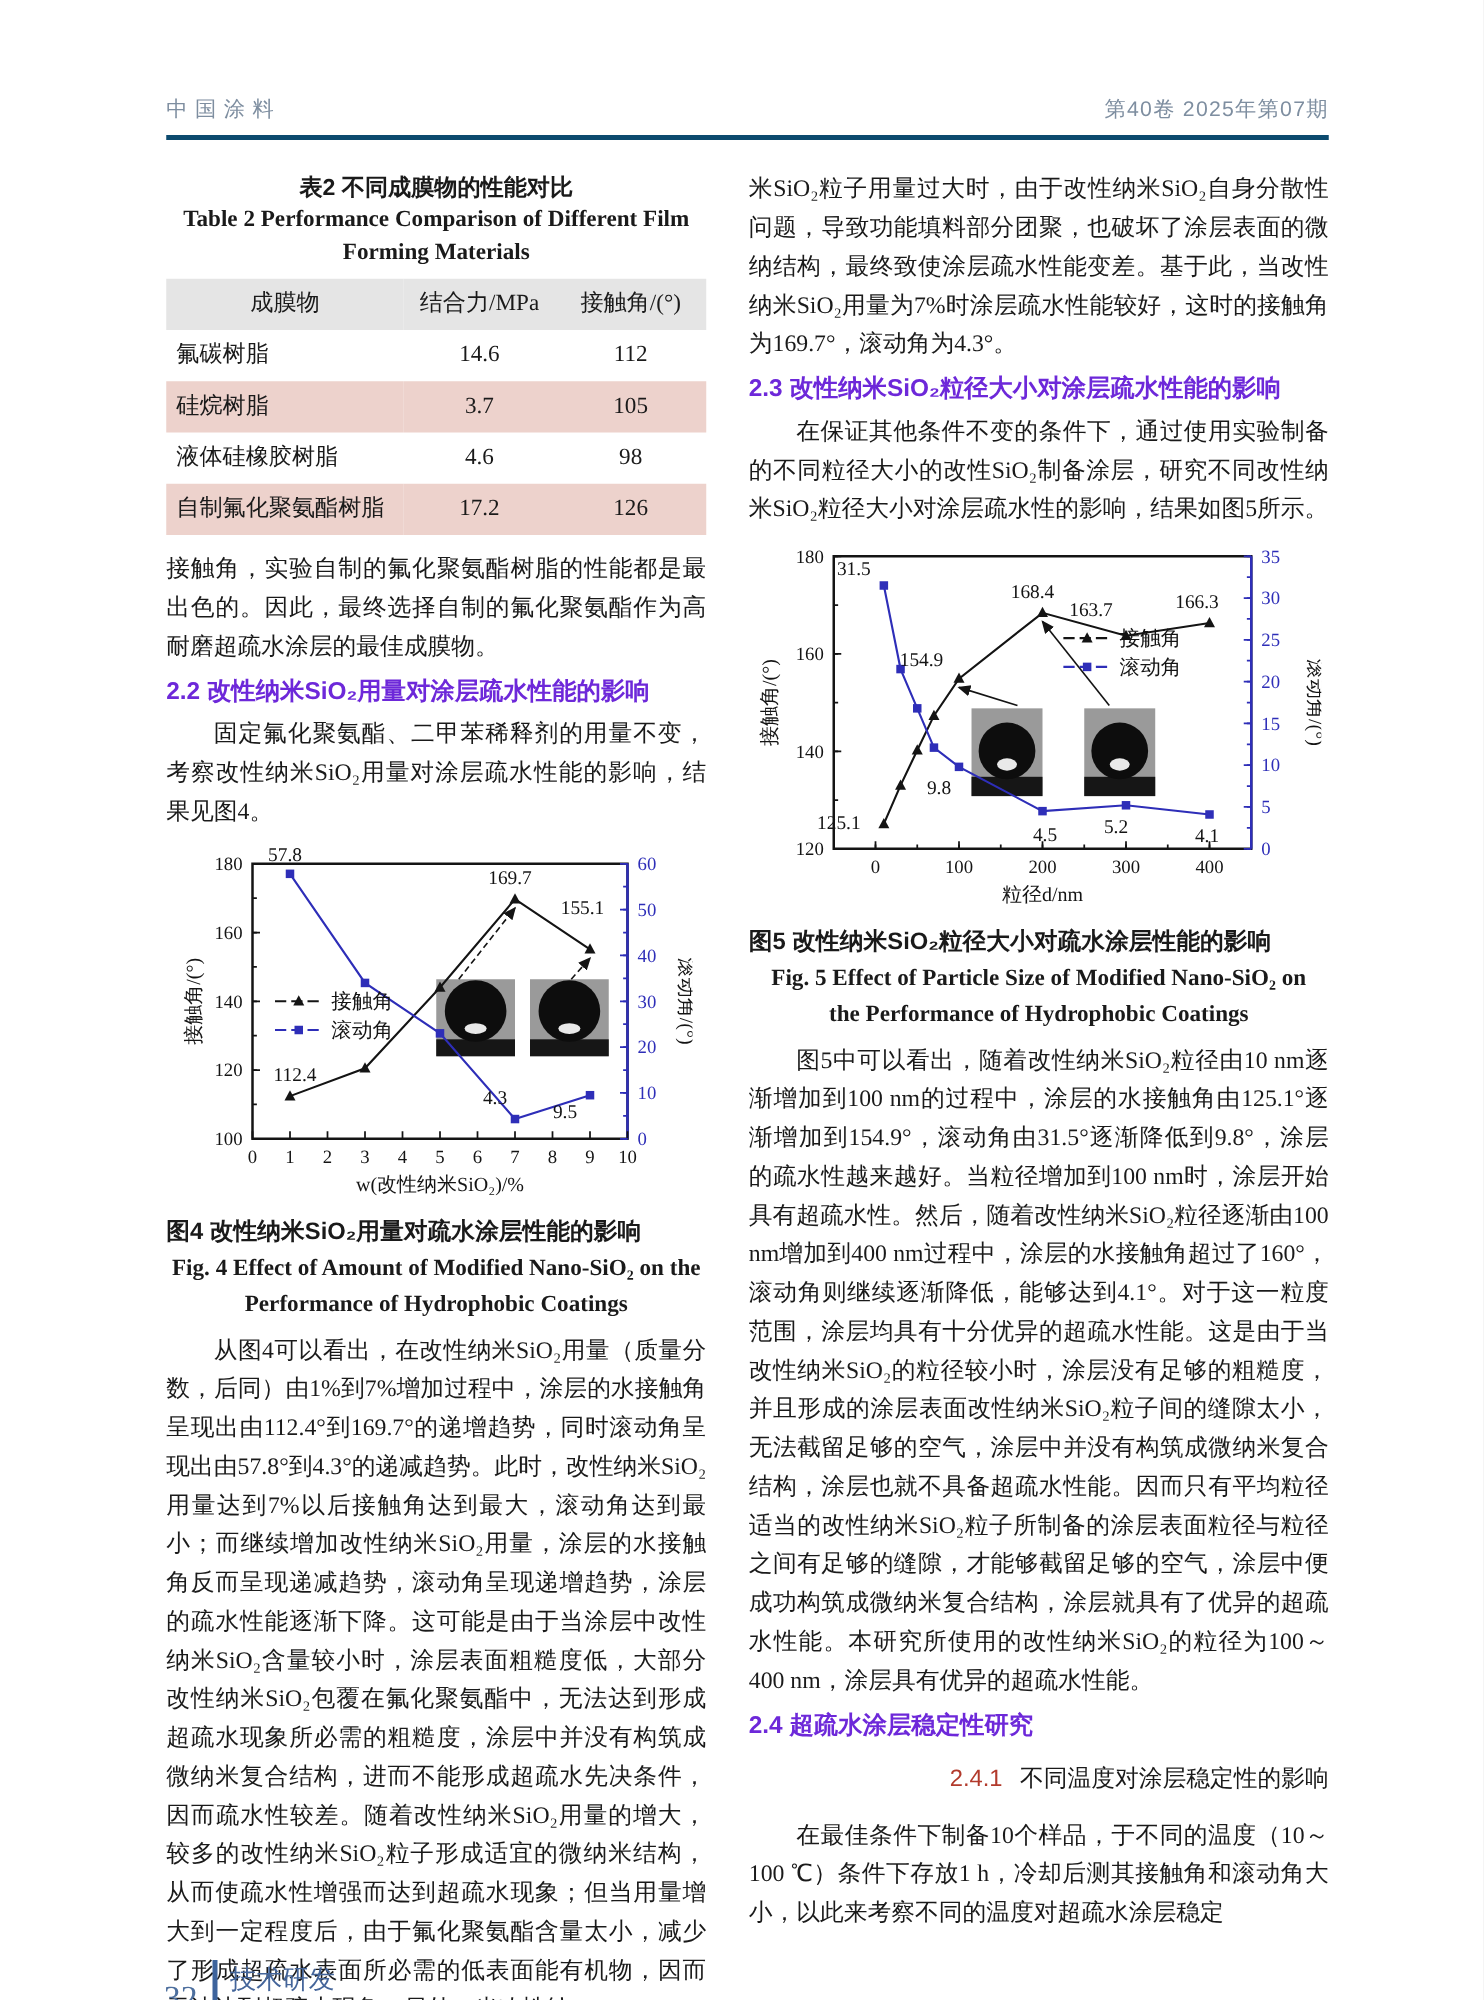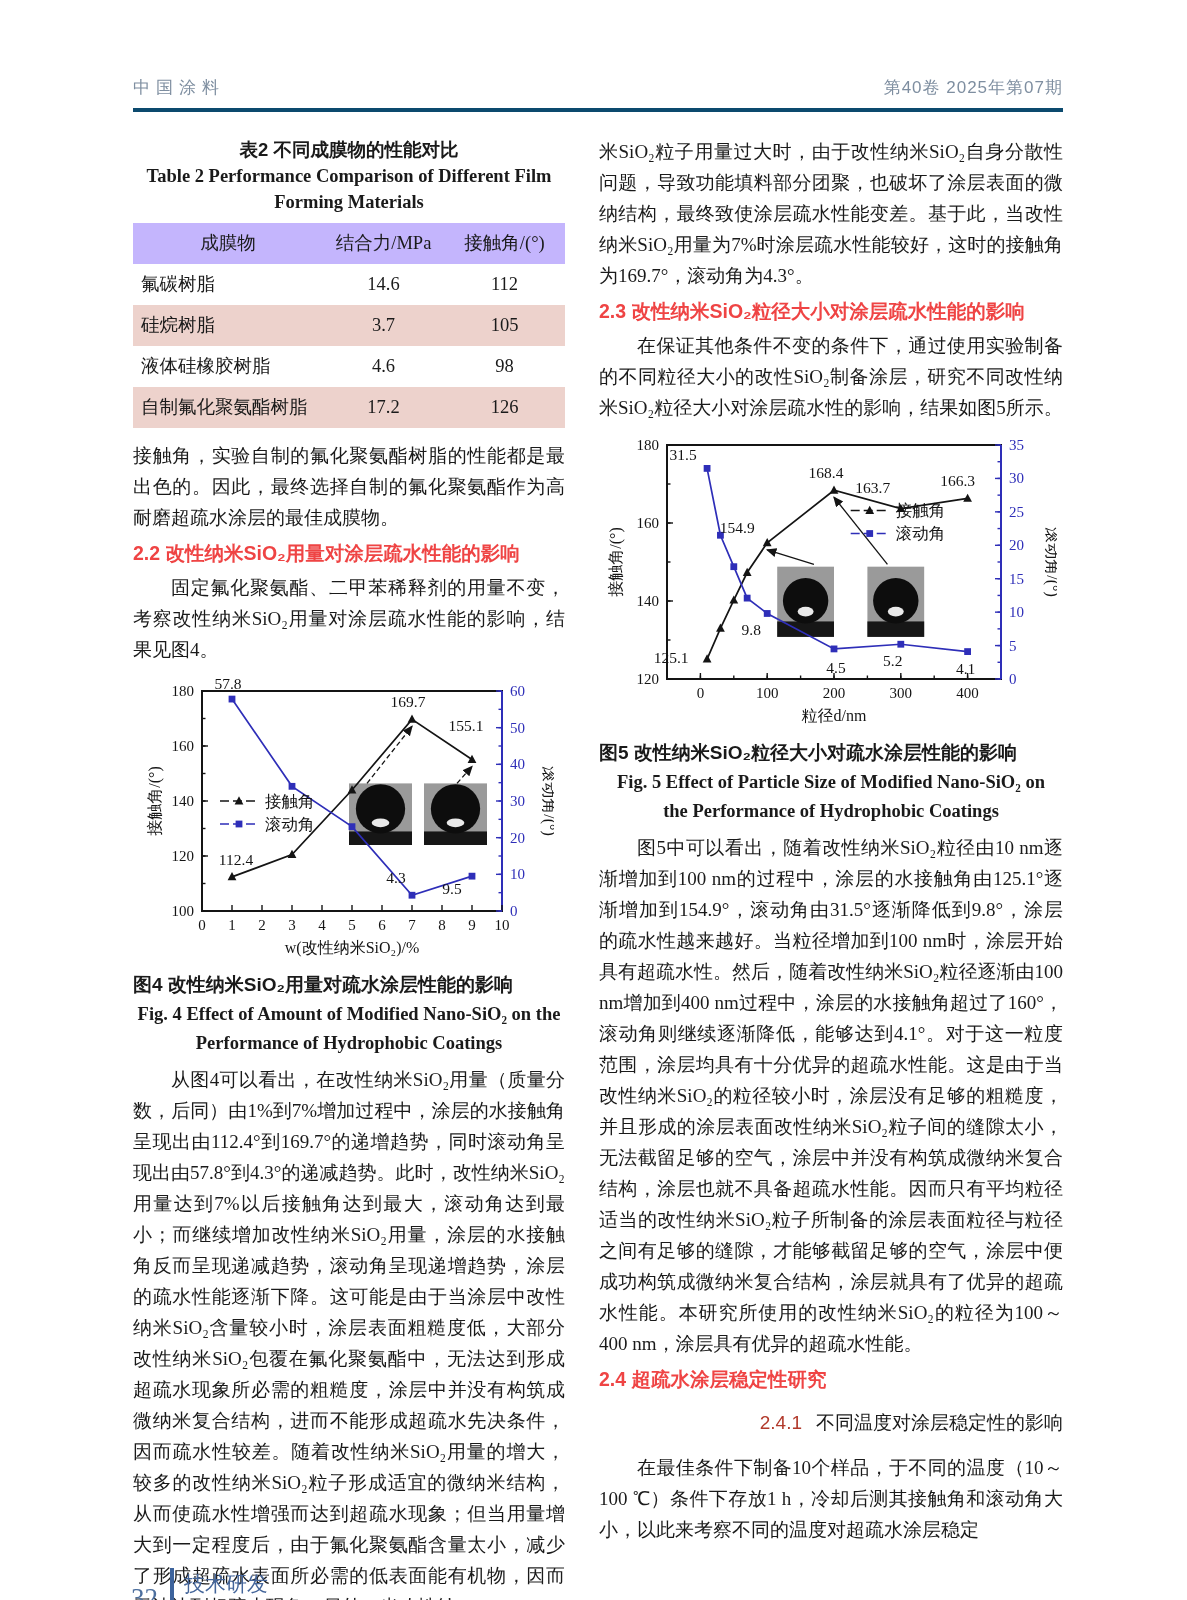--- a/index.html
+++ b/index.html
@@ -10,30 +10,30 @@
           align-items:flex-end;color:#7e8ea0;font-size:17px;font-family:"Liberation Sans",sans-serif;
           padding-bottom:9px;border-bottom:4px solid #0c4a6e;}
   .header .jname{letter-spacing:6px;}
   .header .issue{letter-spacing:1px;}
   
   .col{position:absolute;top:136px;font-size:19px;line-height:31px;text-align:justify;}
   .col-left{left:133px;width:432px;}
   .col-right{left:599px;width:464px;}
   .para{margin:0;}
   .indent{text-indent:2em;}
-  .sec-heading{font-family:"Liberation Sans",sans-serif;font-weight:bold;color:#ef4444;
+  .sec-heading{font-family:"Liberation Sans",sans-serif;font-weight:bold;color:#6d28d9;
                font-size:19.5px;line-height:30px;margin:5px 0 4px;text-align:left;}
   .subsec{font-family:"Liberation Sans",sans-serif;font-size:19px;line-height:30px;margin:14px 0;text-align:right;}
   .subsec .num{color:#b23a2c;margin-right:14px;}
   
   .table-block{text-align:center;}
   .tbl-title-cn{font-family:"Liberation Sans",sans-serif;font-weight:bold;font-size:18.5px;line-height:27px;}
   .tbl-title-en{font-weight:bold;font-size:18.5px;line-height:26px;}
   table.t2{width:100%;border-collapse:collapse;margin-top:8px;font-size:18.5px;}
-  table.t2 th{background:#c4b5fd;font-weight:normal;padding:5px 4px;text-align:center;}
+  table.t2 th{background:#e5e5e5;font-weight:normal;padding:5px 4px;text-align:center;}
   table.t2 td{padding:5px 4px;text-align:center;}
   table.t2 td.name{text-align:left;padding-left:8px;}
   table.t2 tr.alt{background:#edd2cc;}
   table.t2{margin-bottom:12px;}
   
   .fig{text-align:center;margin:8px 0 0;}
   .fig-caption-cn{font-family:"Liberation Sans",sans-serif;font-weight:bold;font-size:19px;line-height:30px;
                   text-align:left;}
   .fig-caption-en{font-weight:bold;font-size:18.5px;line-height:29px;text-align:center;margin:0 auto 6px;width:430px;}
   

